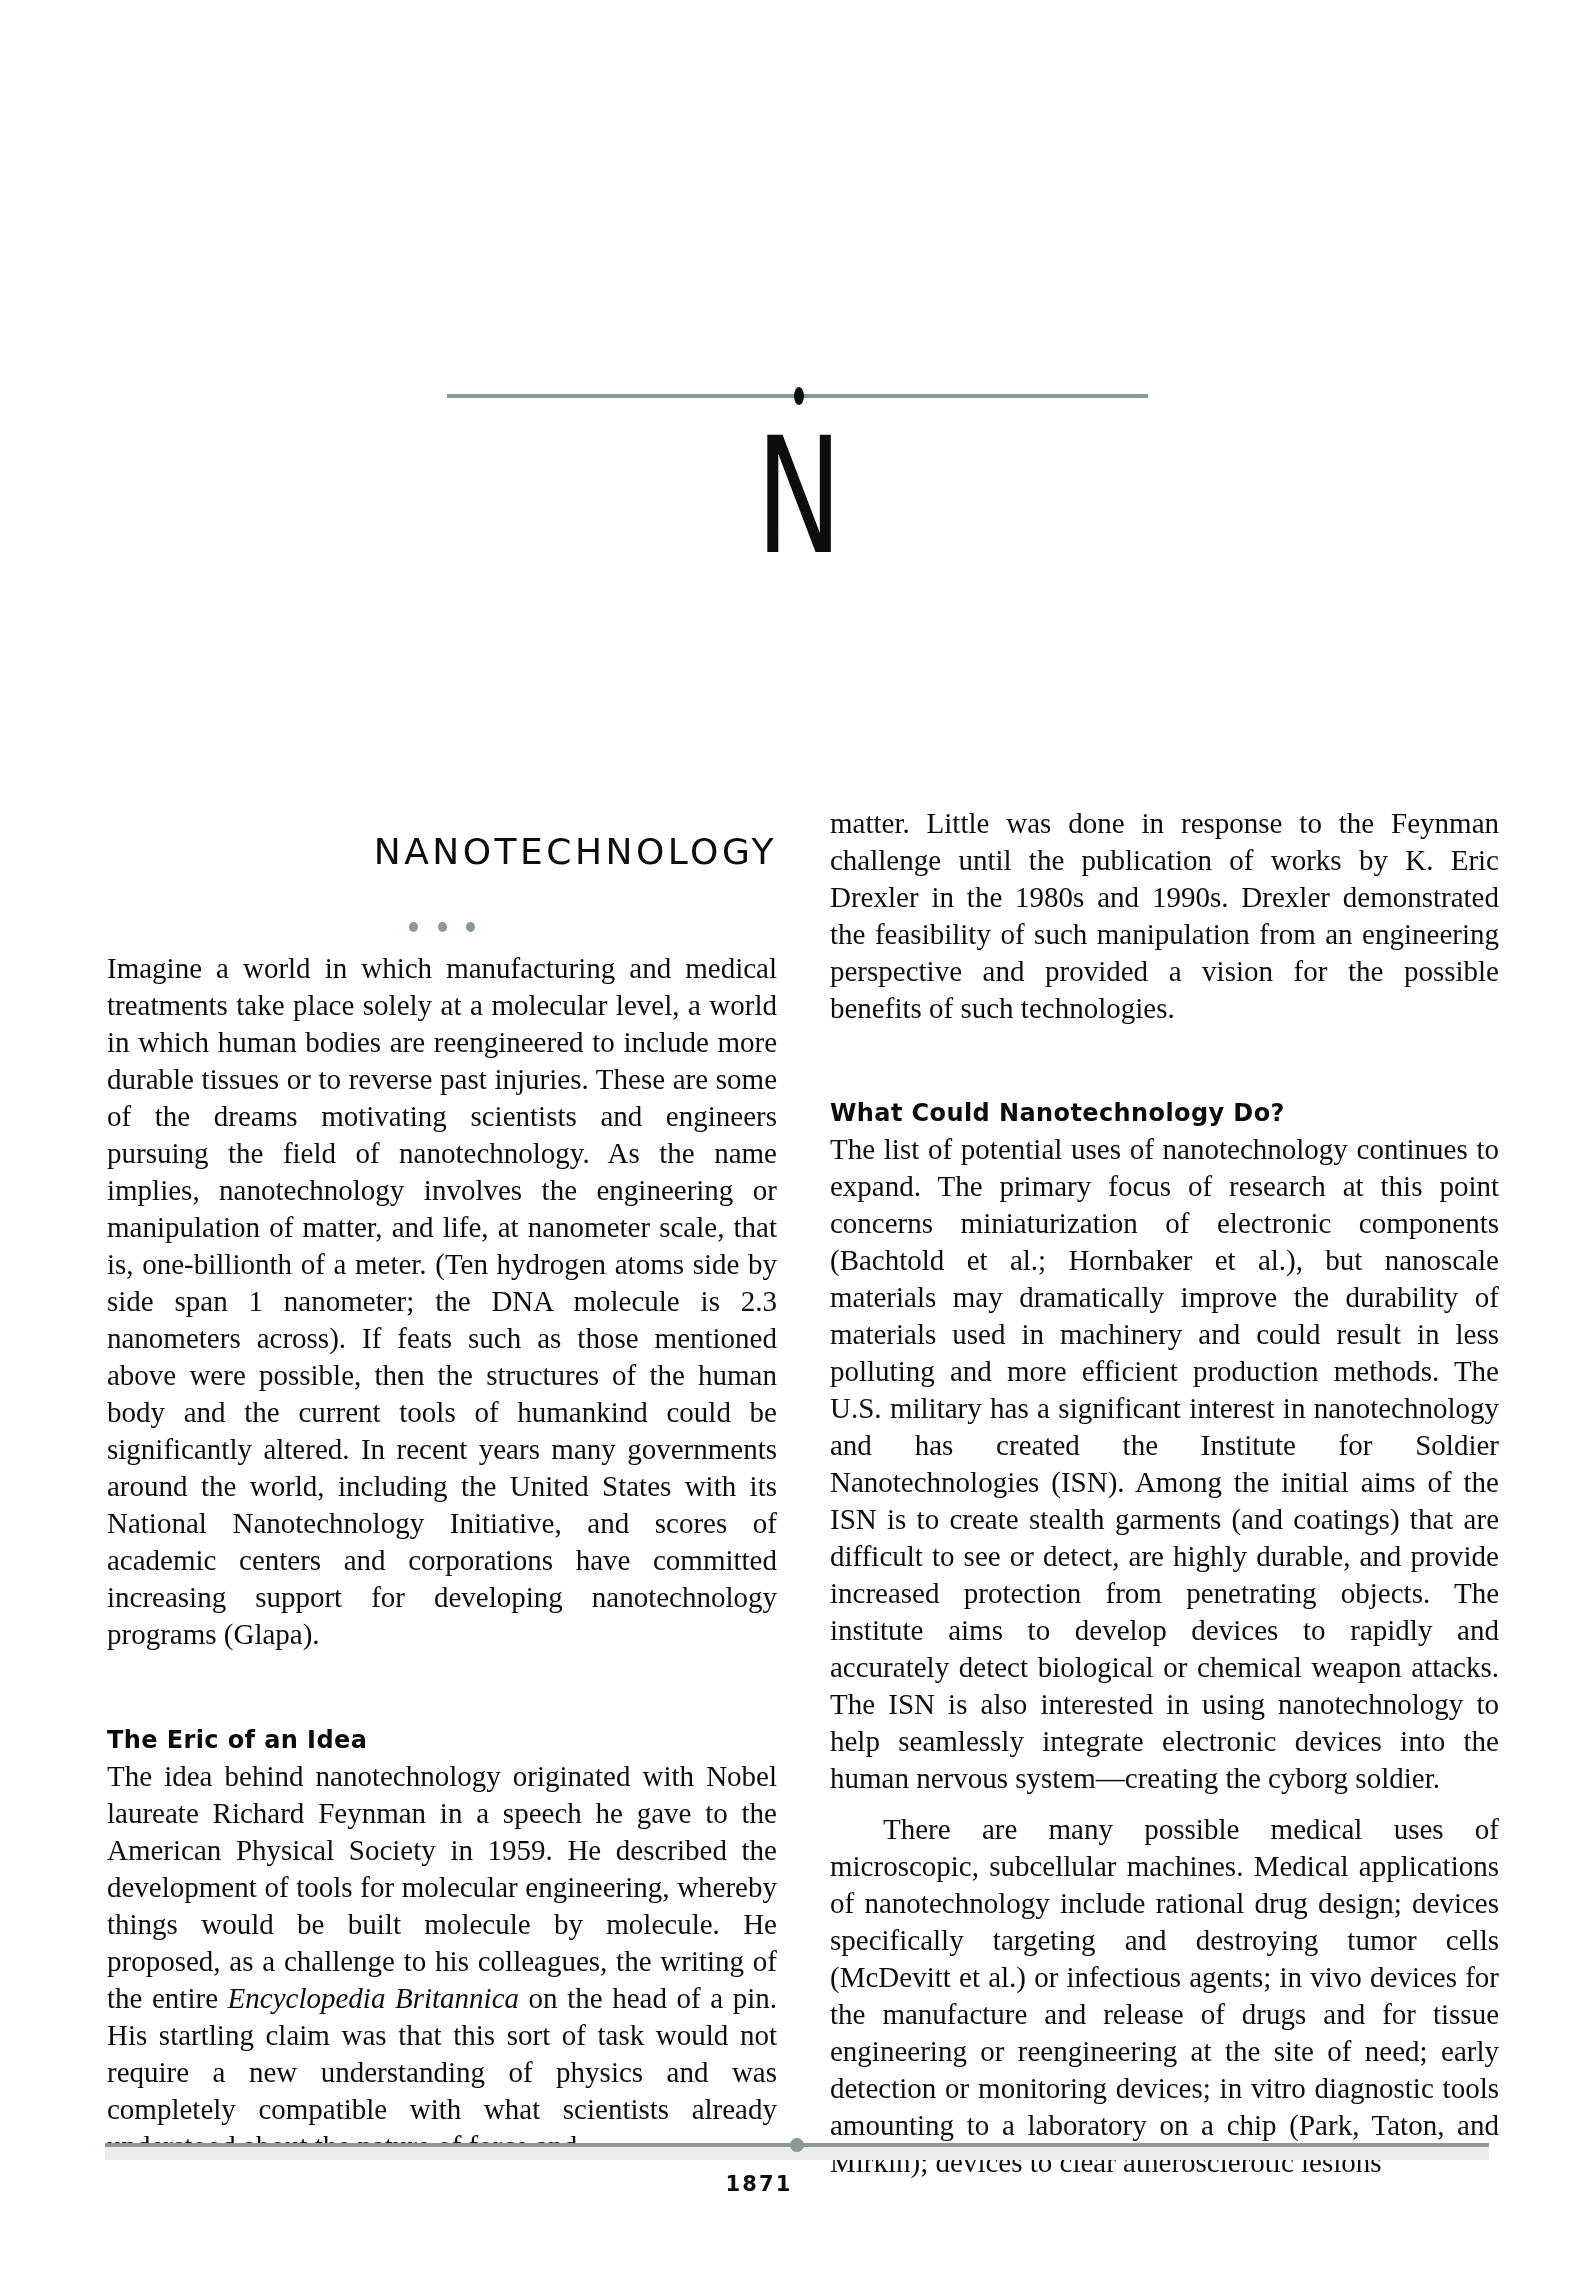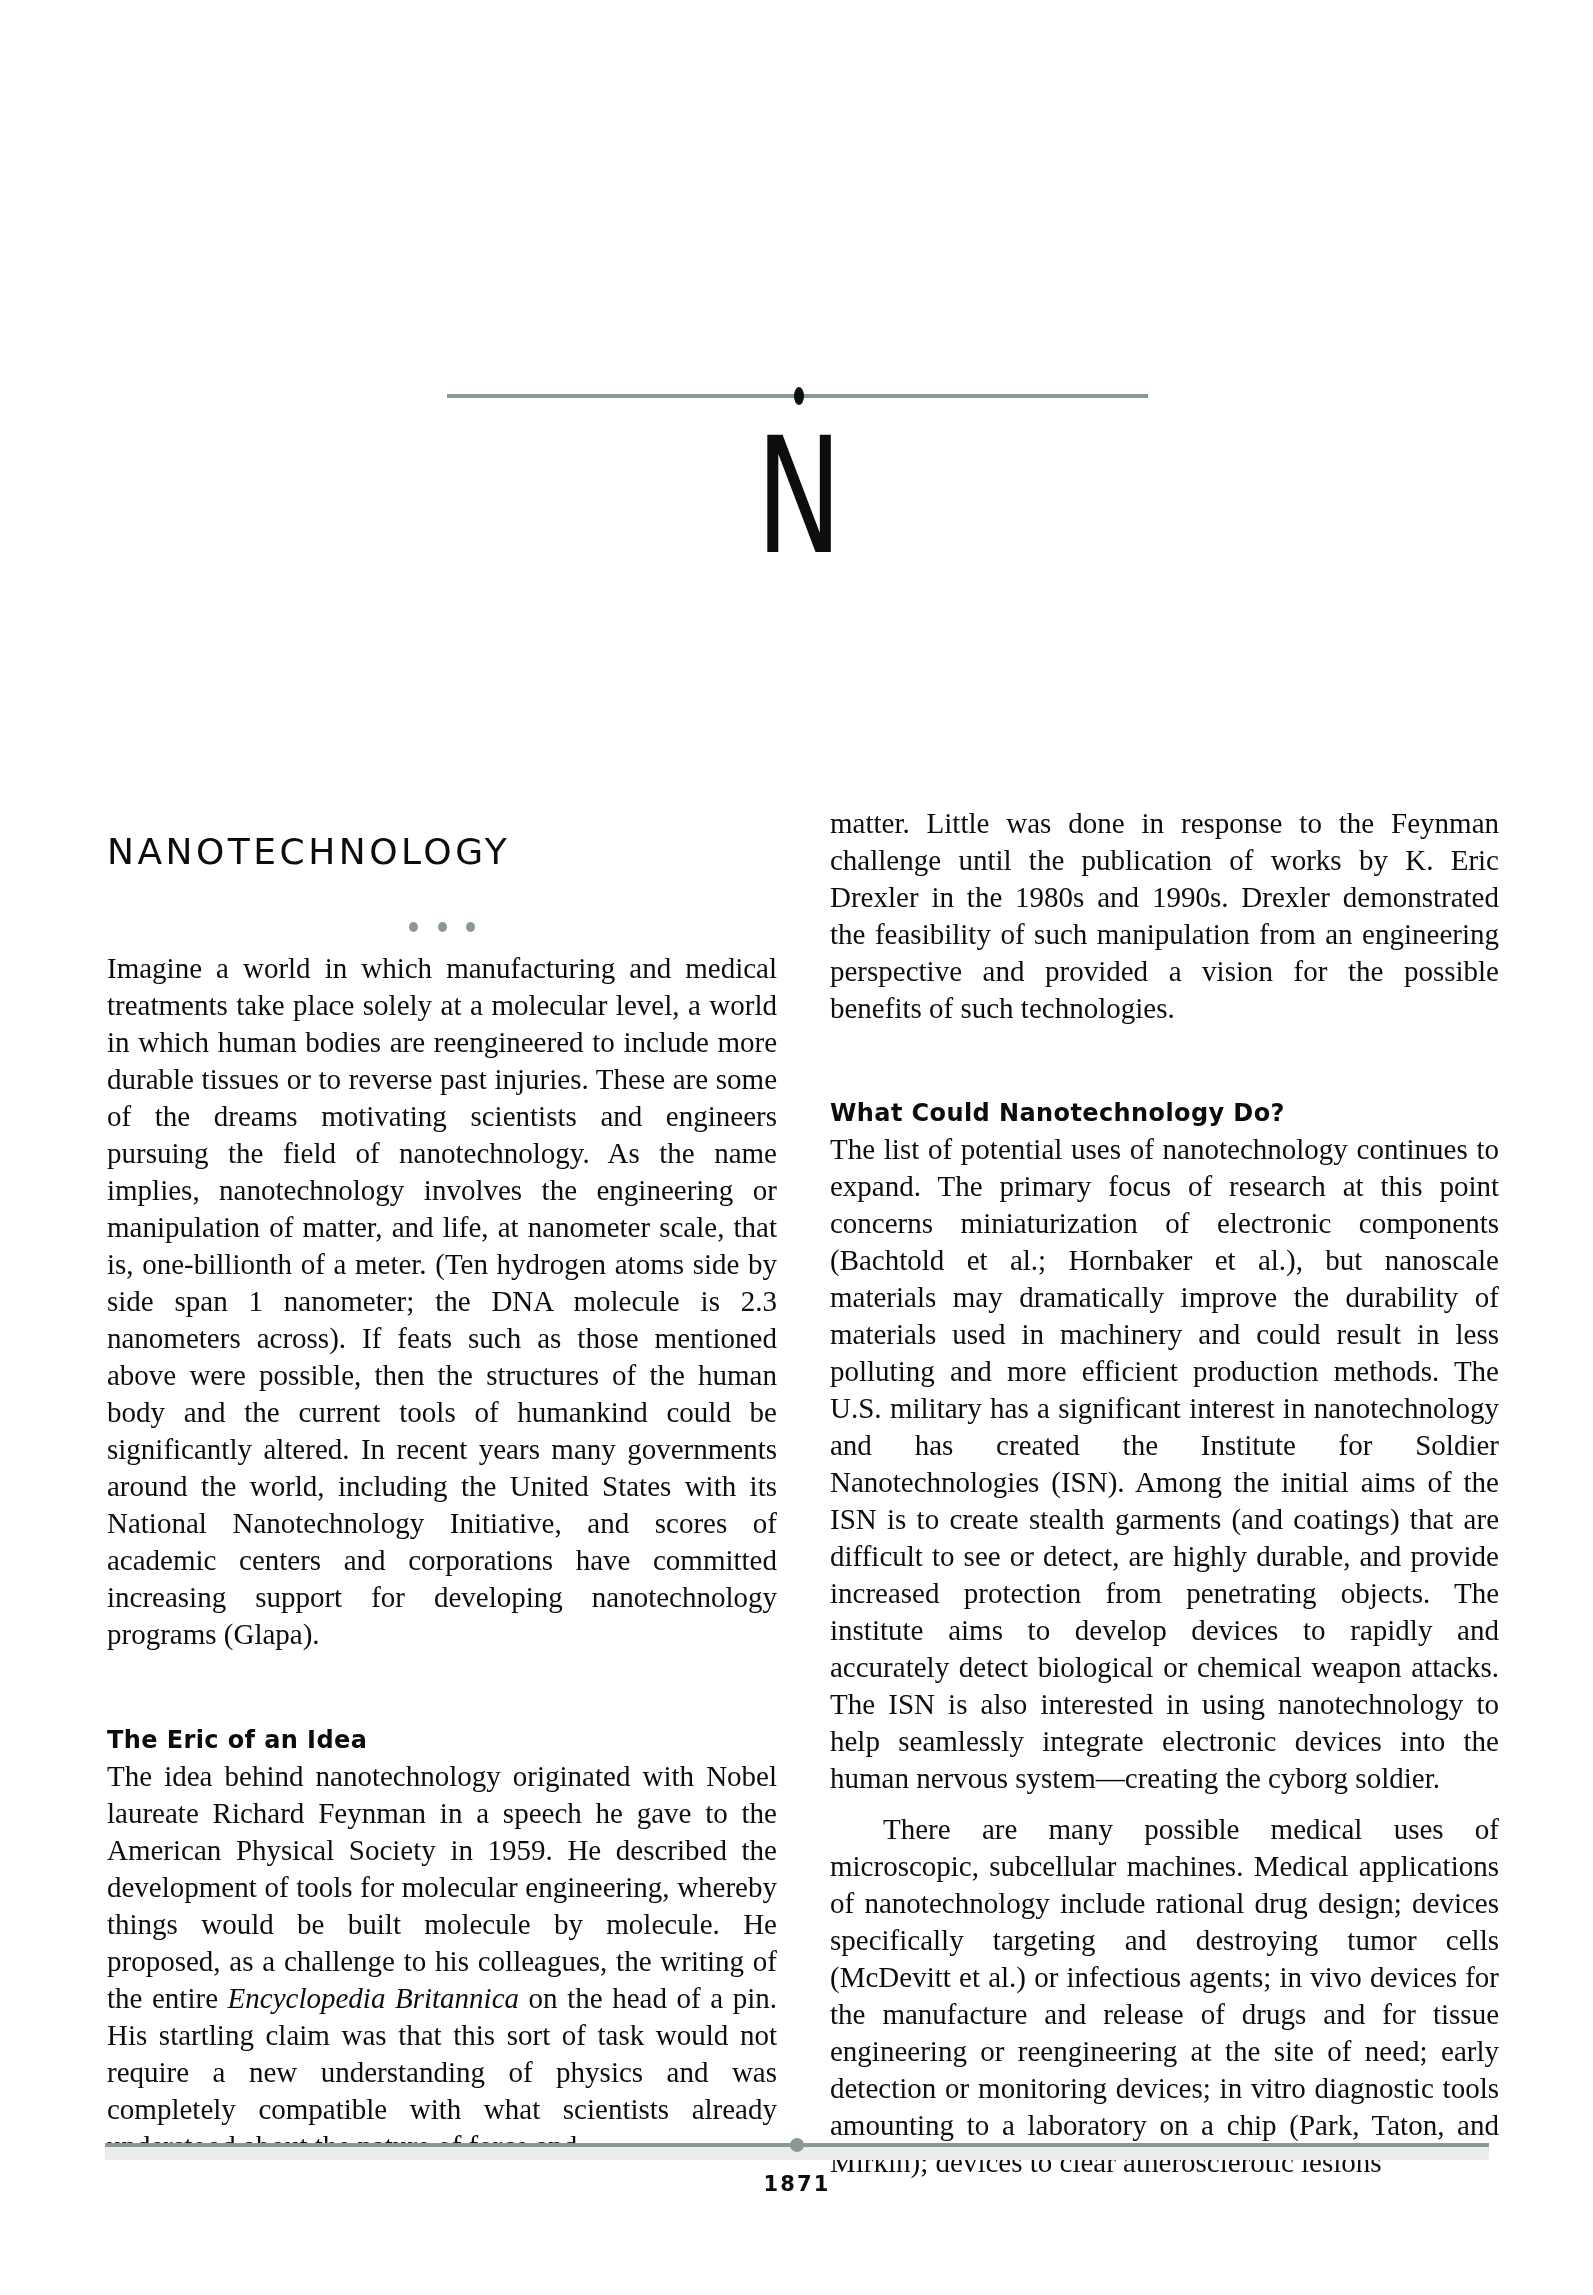--- a/index.html
+++ b/index.html
@@ -12,41 +12,41 @@
     font-family: "DejaVu Sans", sans-serif; font-size: 160px; line-height: 168px;
     font-weight: normal; transform: scaleX(0.72); transform-origin: center top; color: #0c0e0d;
   }
 
   .column { position: absolute; font-family: "Liberation Serif", serif; font-size: 29px; line-height: 37px; }
   .column p { margin: 0; text-align: justify; }
   .col-left { left: 107px; top: 827px; width: 670px; }
   .col-right { left: 830px; top: 805px; width: 669px; }
 
   .entry-title {
-    margin: 0; text-align: left; font-family: "DejaVu Sans", sans-serif; font-weight: normal;
+    margin: 0; text-align: right; font-family: "DejaVu Sans", sans-serif; font-weight: normal;
     font-size: 36px; letter-spacing: 3.5px; line-height: 49px; height: 49px; color: #0c0e0d;
   }
   .ornament { display: flex; justify-content: center; gap: 19.6px; margin: 46px 0 18px 0; height: 9.8px; }
   .ornament span { width: 9px; height: 9.8px; border-radius: 50%; background: #8a9897; display: block; }
 
   .section-heading {
     margin: 0; font-family: "DejaVu Sans", sans-serif; font-weight: bold;
     font-size: 24px; line-height: 36px; letter-spacing: 0.4px; color: #0c0e0d;
   }
   .gap-before-heading-left { height: 69px; }
   .gap-before-heading-right { height: 68px; }
   .para-gap { height: 14px; }
   .indent { text-indent: 53px; }
   em { font-style: italic; }
 
   .bottom-rule { position: absolute; left: 105px; top: 2143px; width: 1384px; height: 4.2px; background: #8a9897; }
   .bottom-band { position: absolute; left: 105px; top: 2147px; width: 1384px; height: 12.6px; background: #ececec; }
   .bottom-dot { position: absolute; left: 790px; top: 2138px; width: 14px; height: 14px; border-radius: 50%; background: #8a9897; }
   .page-number {
-    position: absolute; left: 727px; top: 2172px; width: 140px; text-align: center;
+    position: absolute; left: 689px; top: 2172px; width: 140px; text-align: center;
     font-family: "DejaVu Sans", sans-serif; font-weight: bold; font-size: 21px; letter-spacing: 2.1px; color: #0c0e0d;
   }
 </style>
 </head>
 <body>
 
 <div class="top-rule"></div>
 <div class="top-dot"></div>
 <div class="chapter-letter">N</div>
 

